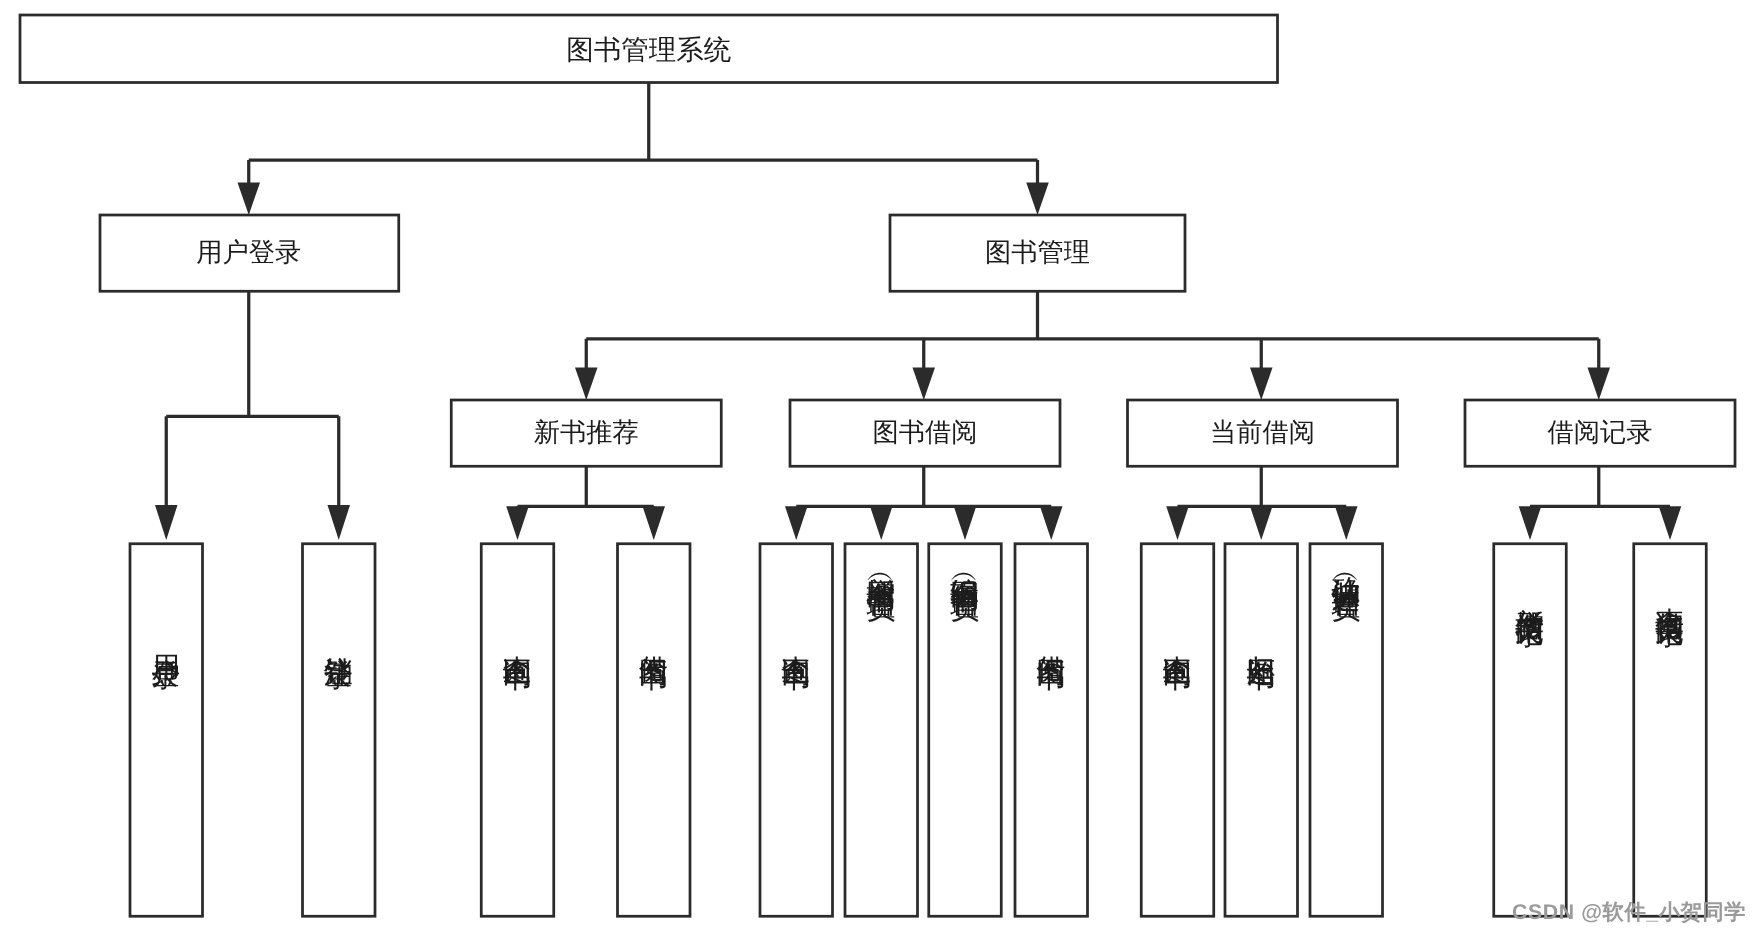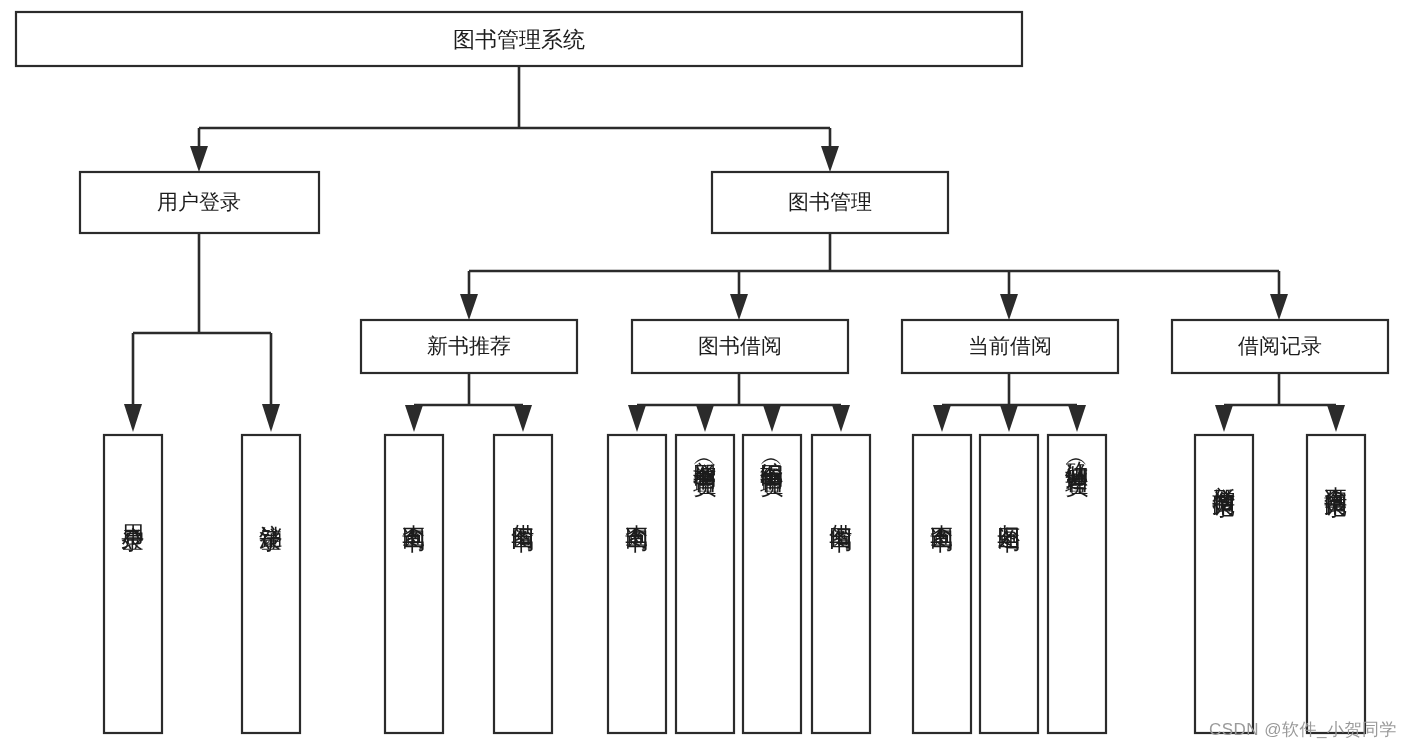--- a/index.html
+++ b/index.html
@@ -73,20 +73,21 @@
   }
   .watermark {
     position: absolute;
     right: 8px;
     bottom: 6px;
     font-family: "Liberation Sans", "DejaVu Sans", sans-serif;
     font-size: 17px;
     color: #9a9a9a;
     letter-spacing: 0.5px;
     white-space: nowrap;
+    font-weight: bold;
   }
 </style>
 </head>
 <body>
 
 <div id="diagram-root">
 
   <svg class="diagram-svg" viewBox="0 0 1405 747" xmlns="http://www.w3.org/2000/svg">
 
     <g>

